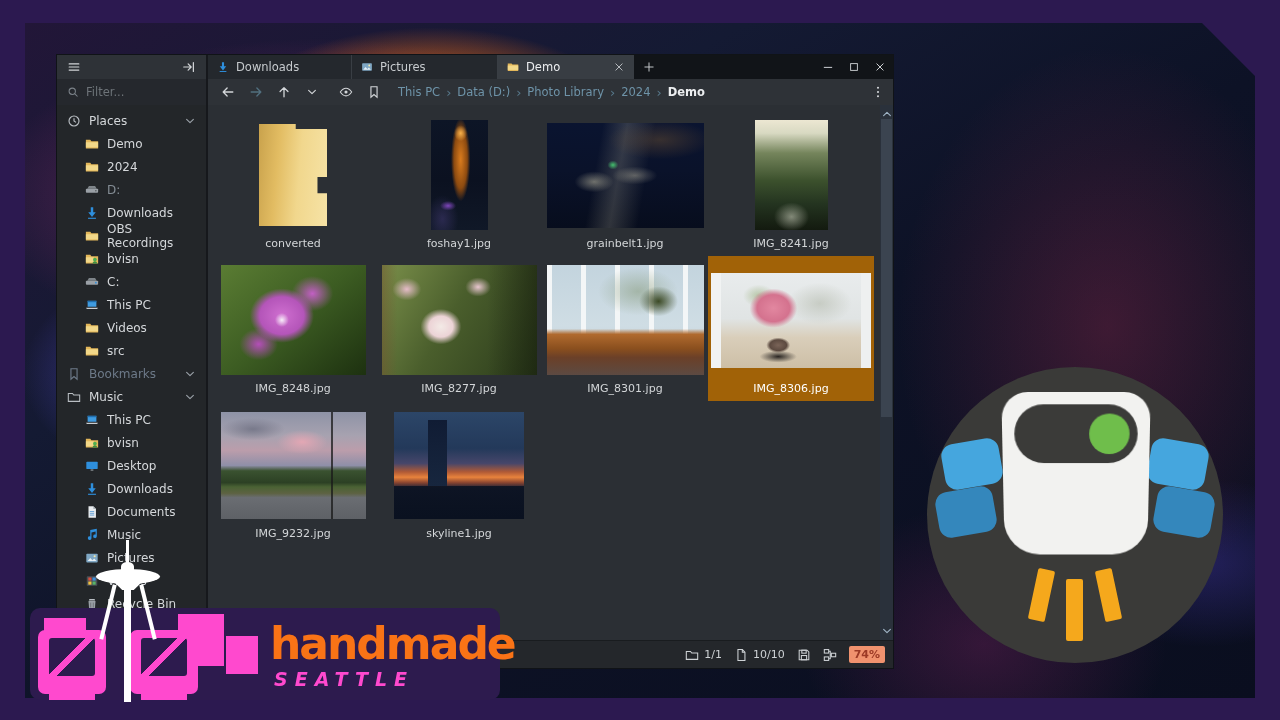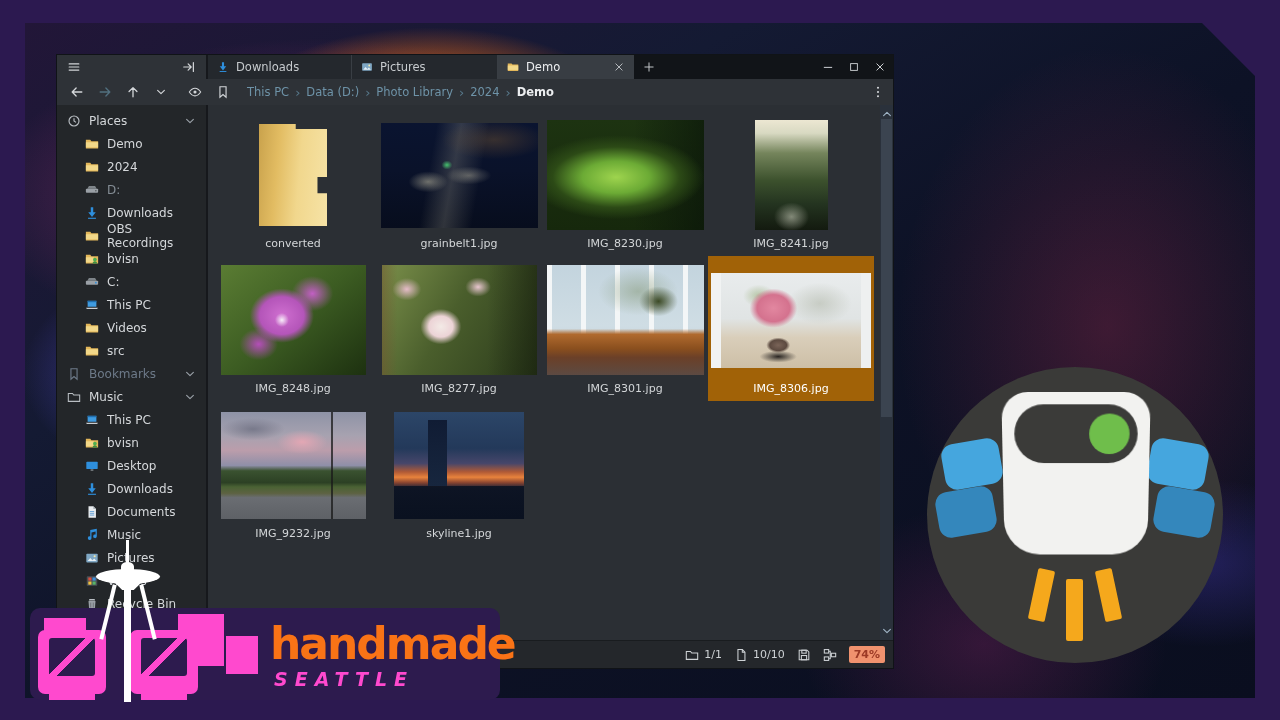--- a/index.html
+++ b/index.html
@@ -372,20 +372,26 @@
         <div class="win-btn">
             <svg class="ic12">
               <use href="#i-close"></use>
             </svg>
           </div>
       </div>
     </div>
   </div>
 
   <div class="row-tool">
+    <div class="sb-filter">
+      <svg class="ic12" style="color:#7b8289">
+          <use href="#i-search"></use>
+        </svg>
+      <input type="text" placeholder="Filter..." style="">
+    </div>
     <div class="toolbar">
       <span class="tb-ic">
           <svg class="ic">
             <use href="#i-arrow-left"></use>
           </svg>
         </span>
       <span class="tb-ic dim">
           <svg class="ic">
             <use href="#i-arrow-right"></use>
           </svg>
@@ -579,29 +585,29 @@
     <div class="content">
       <div class="grid">
         <div class="tile">
           <div class="th">
               <div class="big-folder"></div>
             </div>
           <div class="cap">converted</div>
         </div>
         <div class="tile">
           <div class="th">
+              <div class="img t-foshay"></div>
+            </div>
+          <div class="cap">foshay1.jpg</div>
+        </div>
+        <div class="tile">
+          <div class="th">
               <div class="img t-grainbelt"></div>
             </div>
           <div class="cap">grainbelt1.jpg</div>
-        </div>
-        <div class="tile">
-          <div class="th">
-              <div class="img t-8230"></div>
-            </div>
-          <div class="cap">IMG_8230.jpg</div>
         </div>
         <div class="tile">
           <div class="th">
               <div class="img t-8241"></div>
             </div>
           <div class="cap">IMG_8241.jpg</div>
         </div>
         <div class="tile">
           <div class="th">
               <div class="img t-8248"></div>

